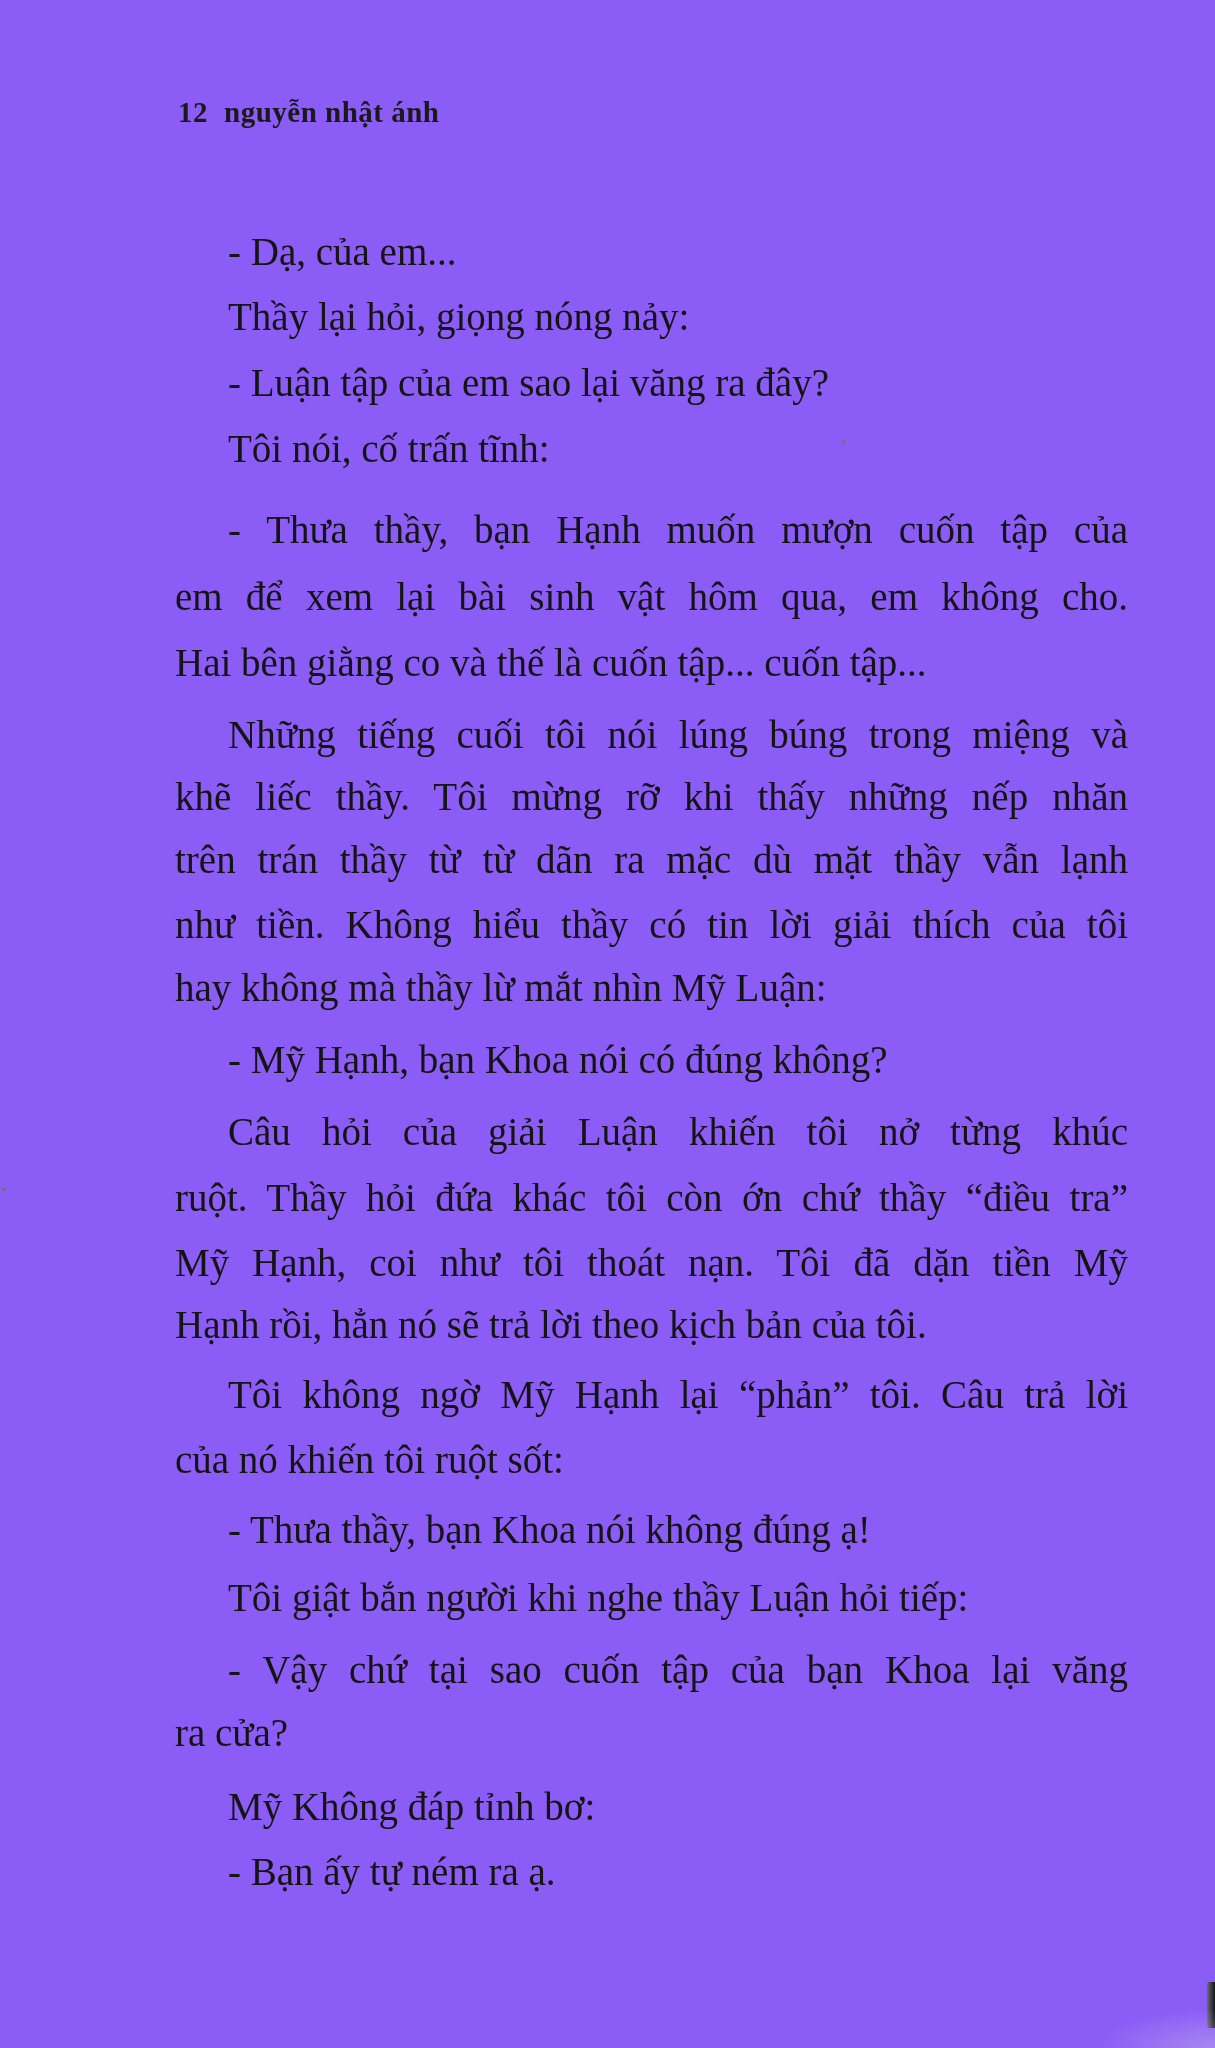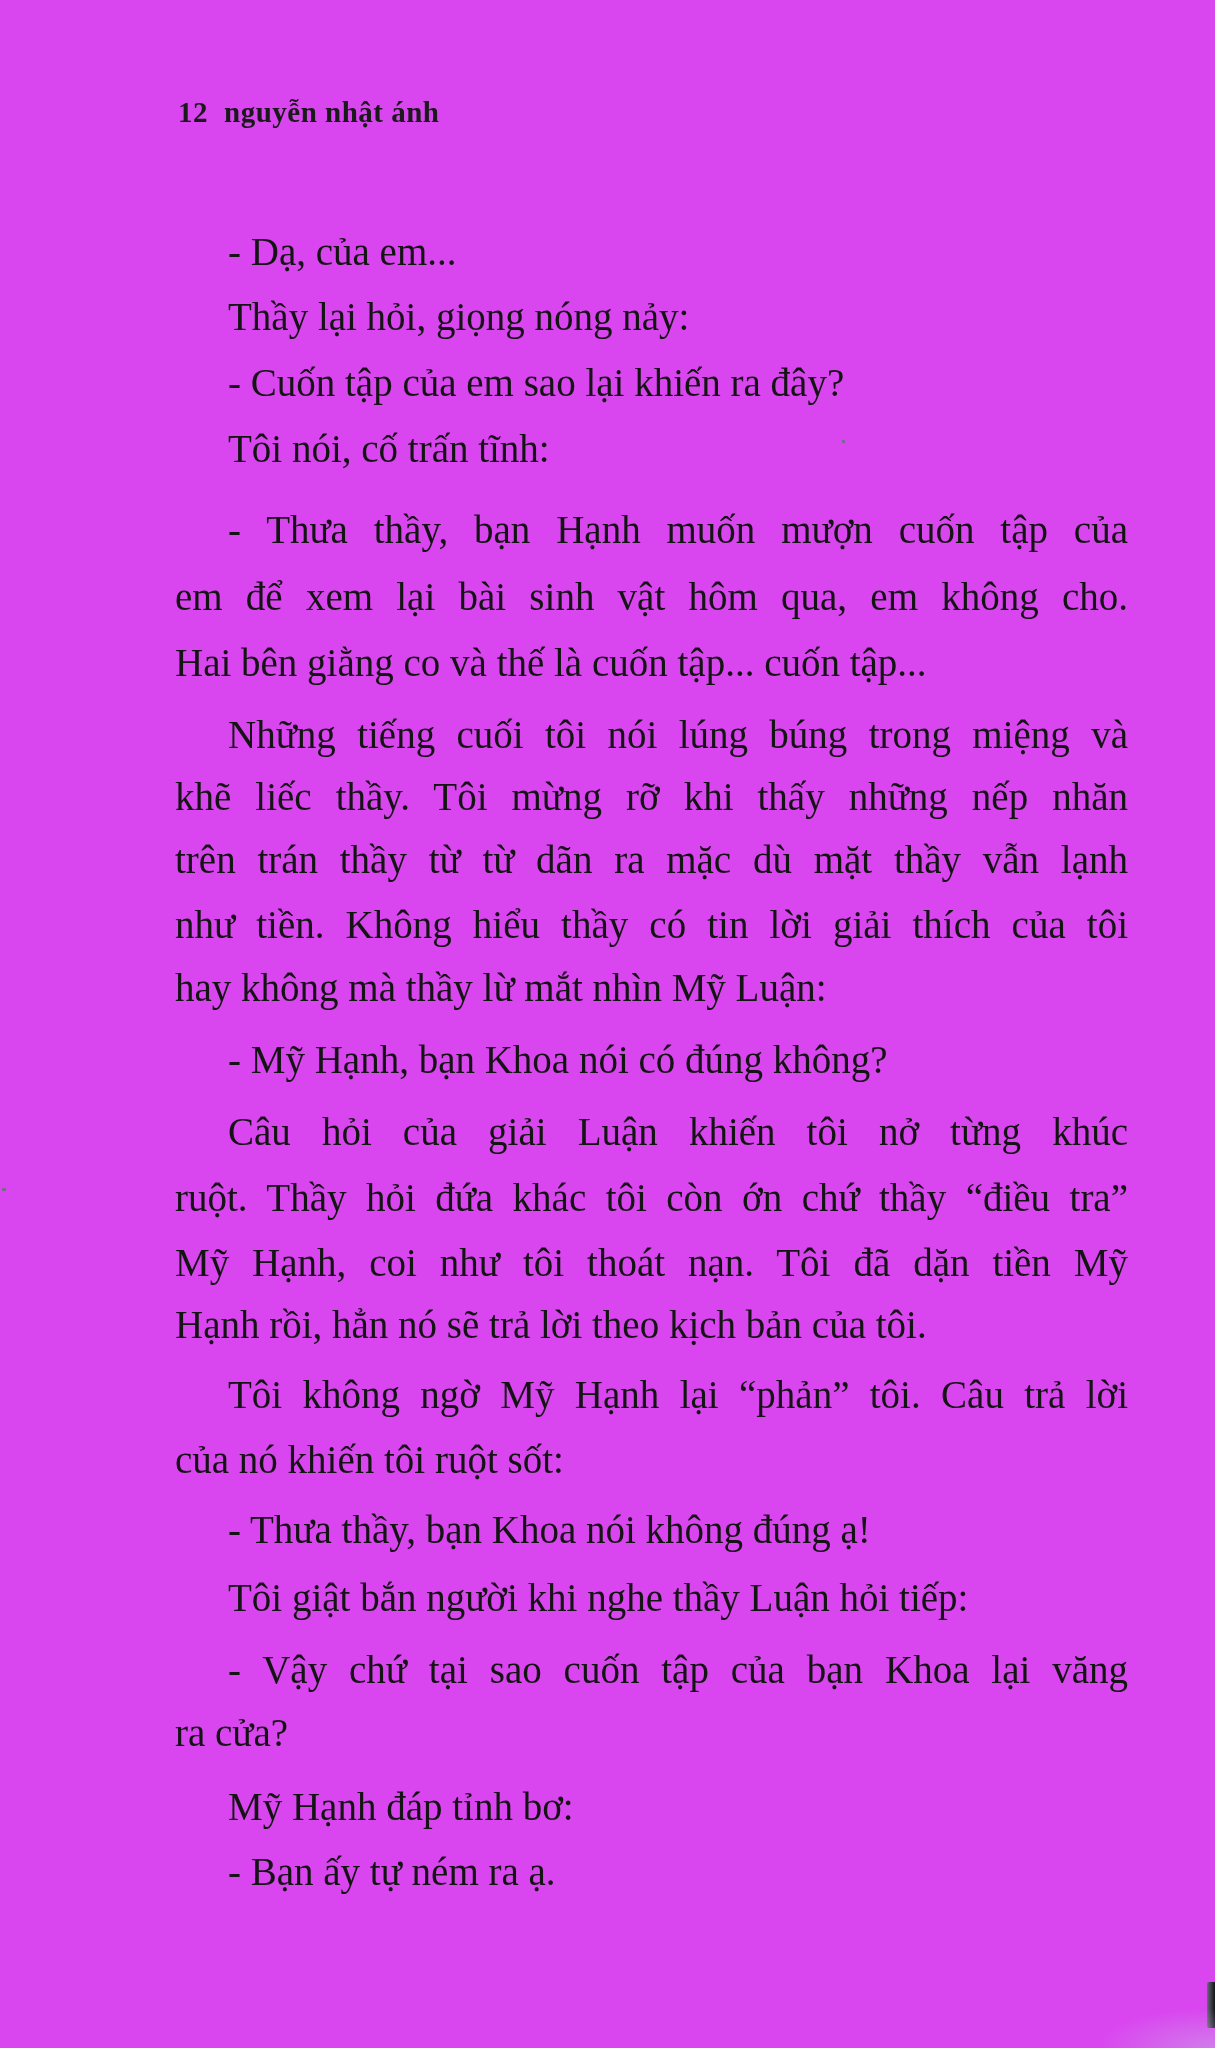--- a/index.html
+++ b/index.html
@@ -12,21 +12,21 @@
     height: 2048px;
     position: relative;
     overflow: hidden;
     background: #fefefe;
   }
   .page {
     position: absolute;
     left: 0; top: 0;
     width: 1215px;
     height: 2048px;
-    background: #d946ef;
+    background: #8b5cf6;
   }
   .running-head {
     position: absolute;
     left: 178px;
     top: 96px;
     font-family: "Liberation Serif", serif;
     font-weight: bold;
     font-size: 29px;
     color: #1a1a1a;
     letter-spacing: 0.5px;
@@ -84,42 +84,42 @@
 
 <div class="page">
 
   <div class="running-head">
     <span class="page-number">12</span><span class="author">nguyễn nhật ánh</span>
   </div>
 
   <div id="body-text">
       <div class="line indent last" style="top: 229px;">- Dạ, của em...</div>
       <div class="line indent last" style="top: 294px;">Thầy lại hỏi, giọng nóng nảy:</div>
-      <div class="line indent last" style="top: 360px;">- Cuốn tập của em sao lại khiến ra đây?</div>
+      <div class="line indent last" style="top: 360px;">- Luận tập của em sao lại văng ra đây?</div>
       <div class="line indent last" style="top: 426px;">Tôi nói, cố trấn tĩnh:</div>
       <div class="line indent" style="top: 507px;">- Thưa thầy, bạn Hạnh muốn mượn cuốn tập của</div>
       <div class="line" style="top: 574px;">em để xem lại bài sinh vật hôm qua, em không cho.</div>
       <div class="line last" style="top: 640px;">Hai bên giằng co và thế là cuốn tập... cuốn tập...</div>
       <div class="line indent" style="top: 712px;">Những tiếng cuối tôi nói lúng búng trong miệng và</div>
       <div class="line" style="top: 774px;">khẽ liếc thầy. Tôi mừng rỡ khi thấy những nếp nhăn</div>
       <div class="line" style="top: 837px;">trên trán thầy từ từ dãn ra mặc dù mặt thầy vẫn lạnh</div>
       <div class="line" style="top: 902px;">như tiền. Không hiểu thầy có tin lời giải thích của tôi</div>
       <div class="line last" style="top: 965px;">hay không mà thầy lừ mắt nhìn Mỹ Luận:</div>
       <div class="line indent last" style="top: 1037px;">- Mỹ Hạnh, bạn Khoa nói có đúng không?</div>
       <div class="line indent" style="top: 1109px;">Câu hỏi của giải Luận khiến tôi nở từng khúc</div>
       <div class="line" style="top: 1175px;">ruột. Thầy hỏi đứa khác tôi còn ớn chứ thầy “điều tra”</div>
       <div class="line" style="top: 1240px;">Mỹ Hạnh, coi như tôi thoát nạn. Tôi đã dặn tiền Mỹ</div>
       <div class="line last" style="top: 1302px;">Hạnh rồi, hẳn nó sẽ trả lời theo kịch bản của tôi.</div>
       <div class="line indent" style="top: 1372px;">Tôi không ngờ Mỹ Hạnh lại “phản” tôi. Câu trả lời</div>
       <div class="line last" style="top: 1437px;">của nó khiến tôi ruột sốt:</div>
       <div class="line indent last" style="top: 1507px;">- Thưa thầy, bạn Khoa nói không đúng ạ!</div>
       <div class="line indent last" style="top: 1575px;">Tôi giật bắn người khi nghe thầy Luận hỏi tiếp:</div>
       <div class="line indent" style="top: 1647px;">- Vậy chứ tại sao cuốn tập của bạn Khoa lại văng</div>
       <div class="line last" style="top: 1710px;">ra cửa?</div>
-      <div class="line indent last" style="top: 1784px;">Mỹ Hạnh đáp tỉnh bơ:</div>
+      <div class="line indent last" style="top: 1784px;">Mỹ Không đáp tỉnh bơ:</div>
       <div class="line indent last" style="top: 1849px;">- Bạn ấy tự ném ra ạ.</div>
     </div>
 
   <div class="speck" style="left:2px; top:1188px;"></div>
   <div class="speck" style="left:842px; top:440px; width:3px; height:3px;"></div>
   <div class="edge-mark"></div>
   <div class="edge-shadow"></div>
 </div>
 
 </body></html>

